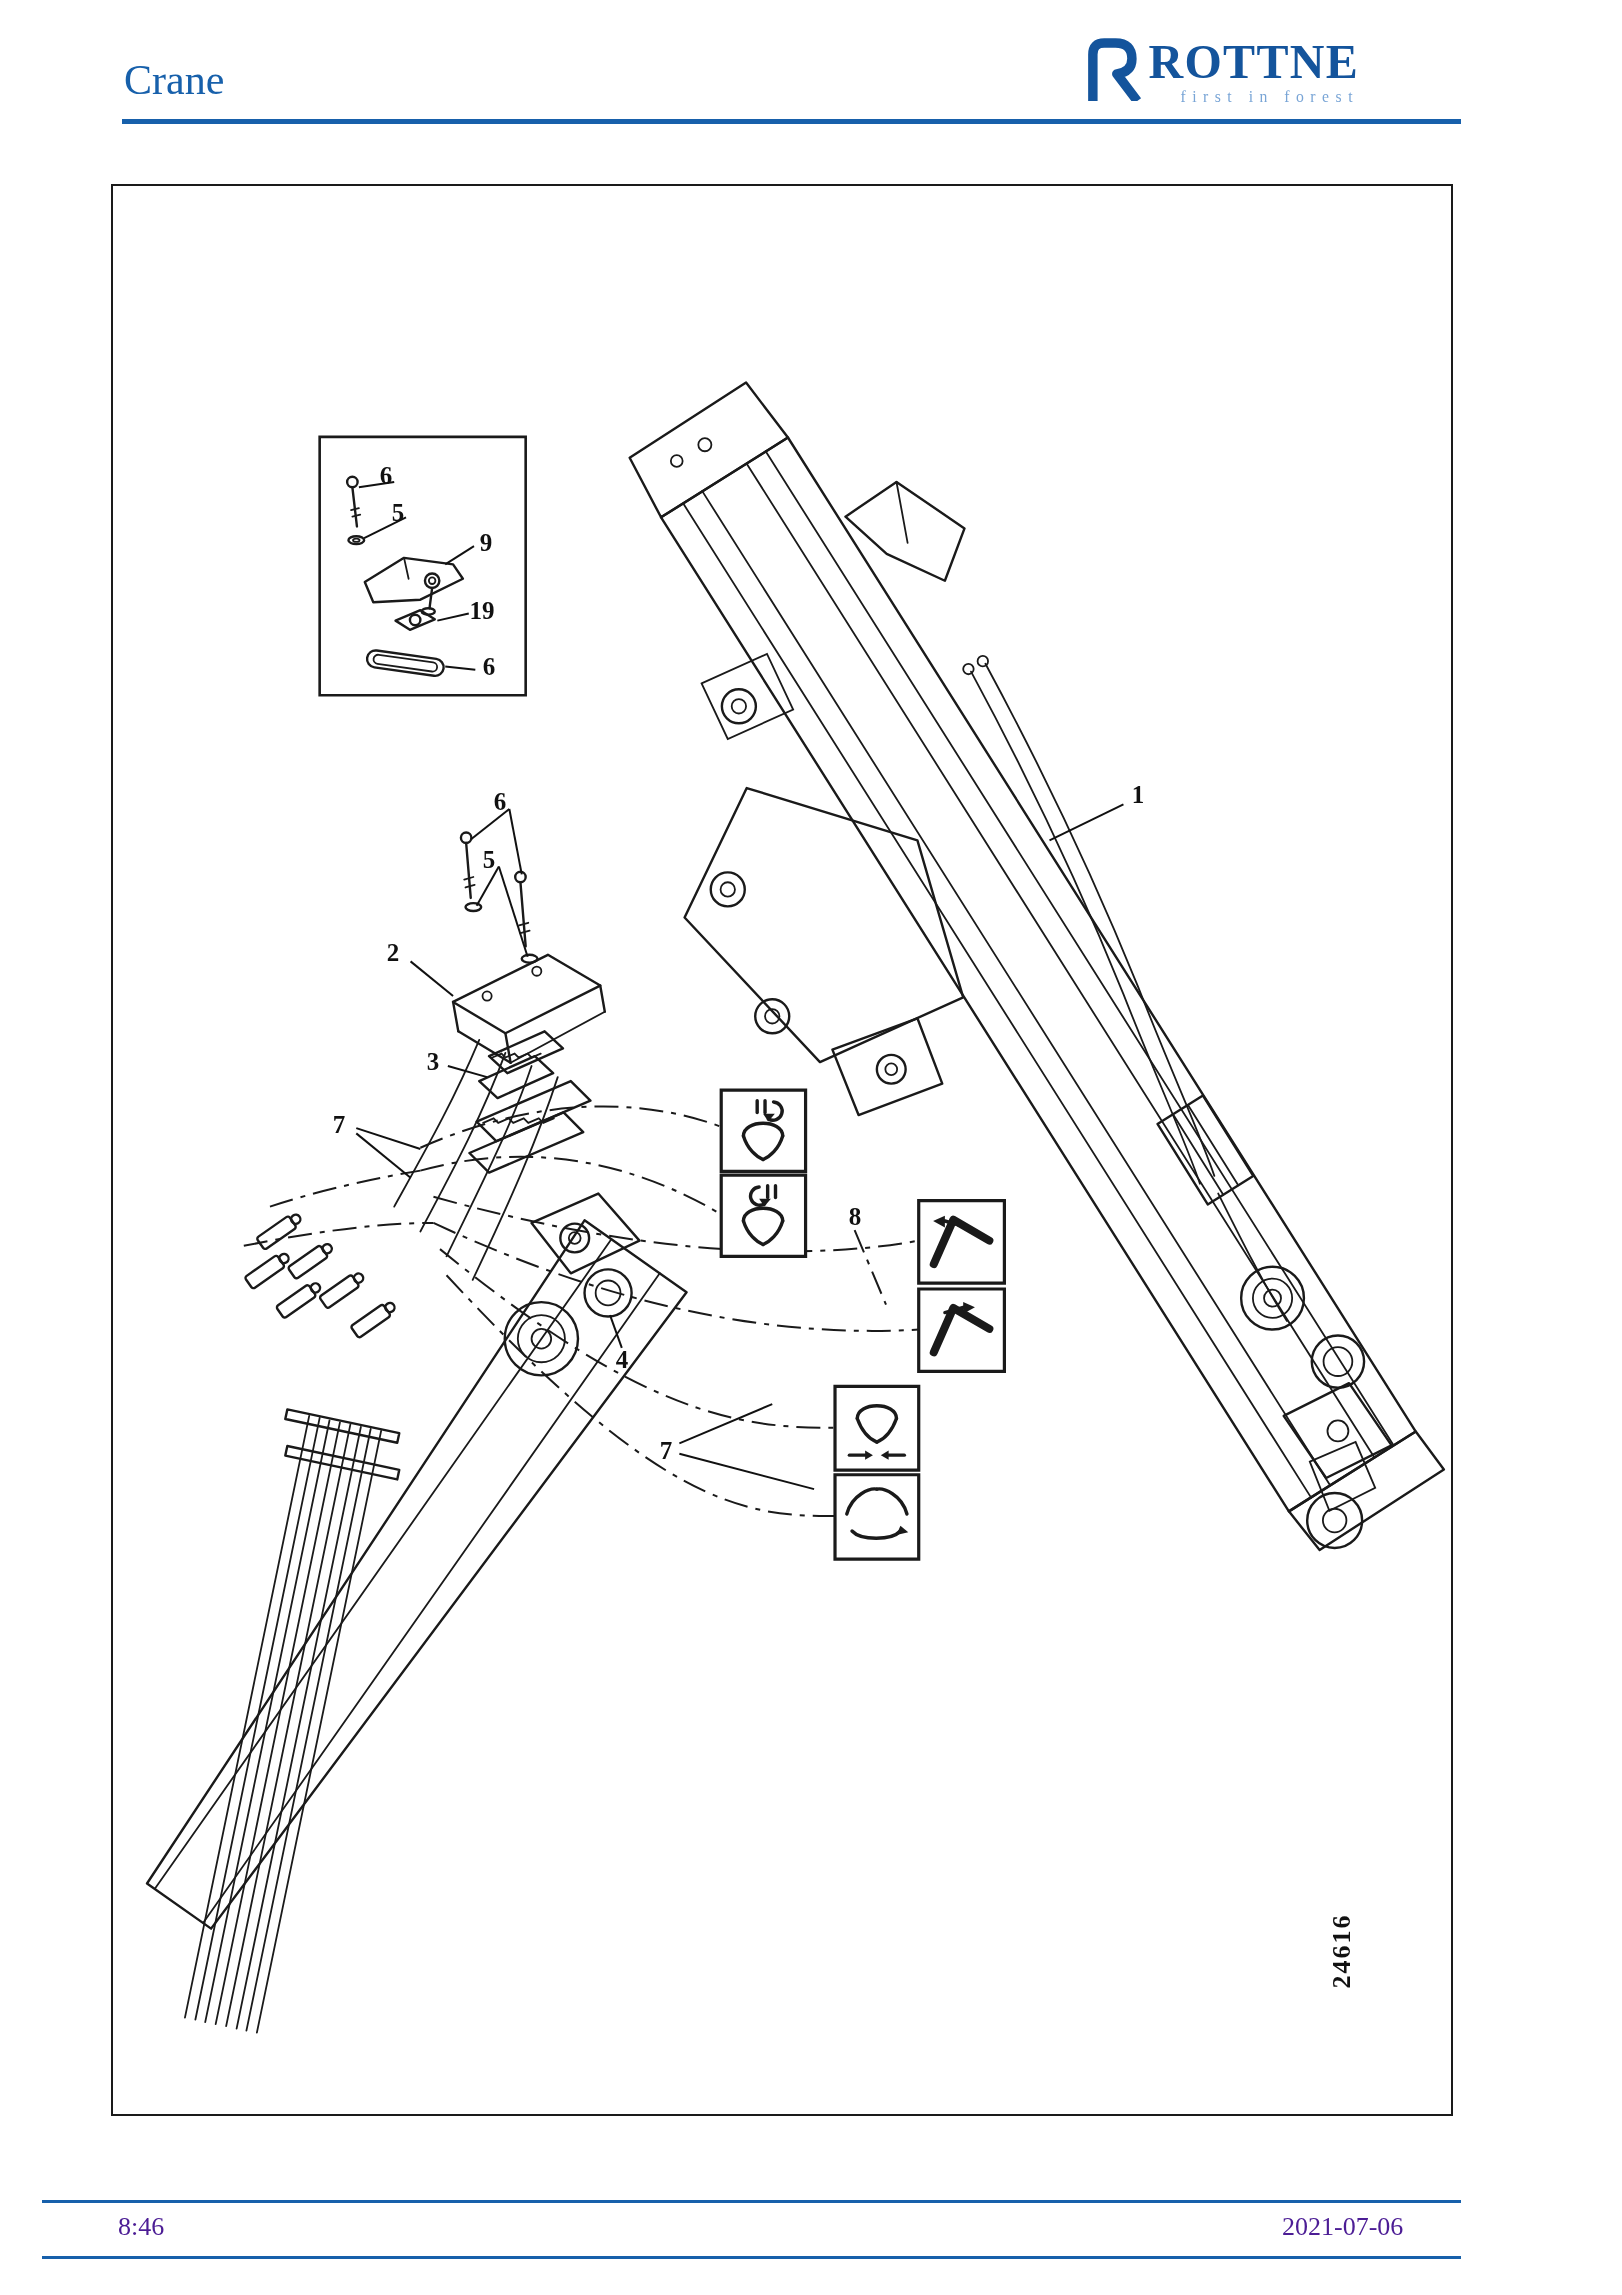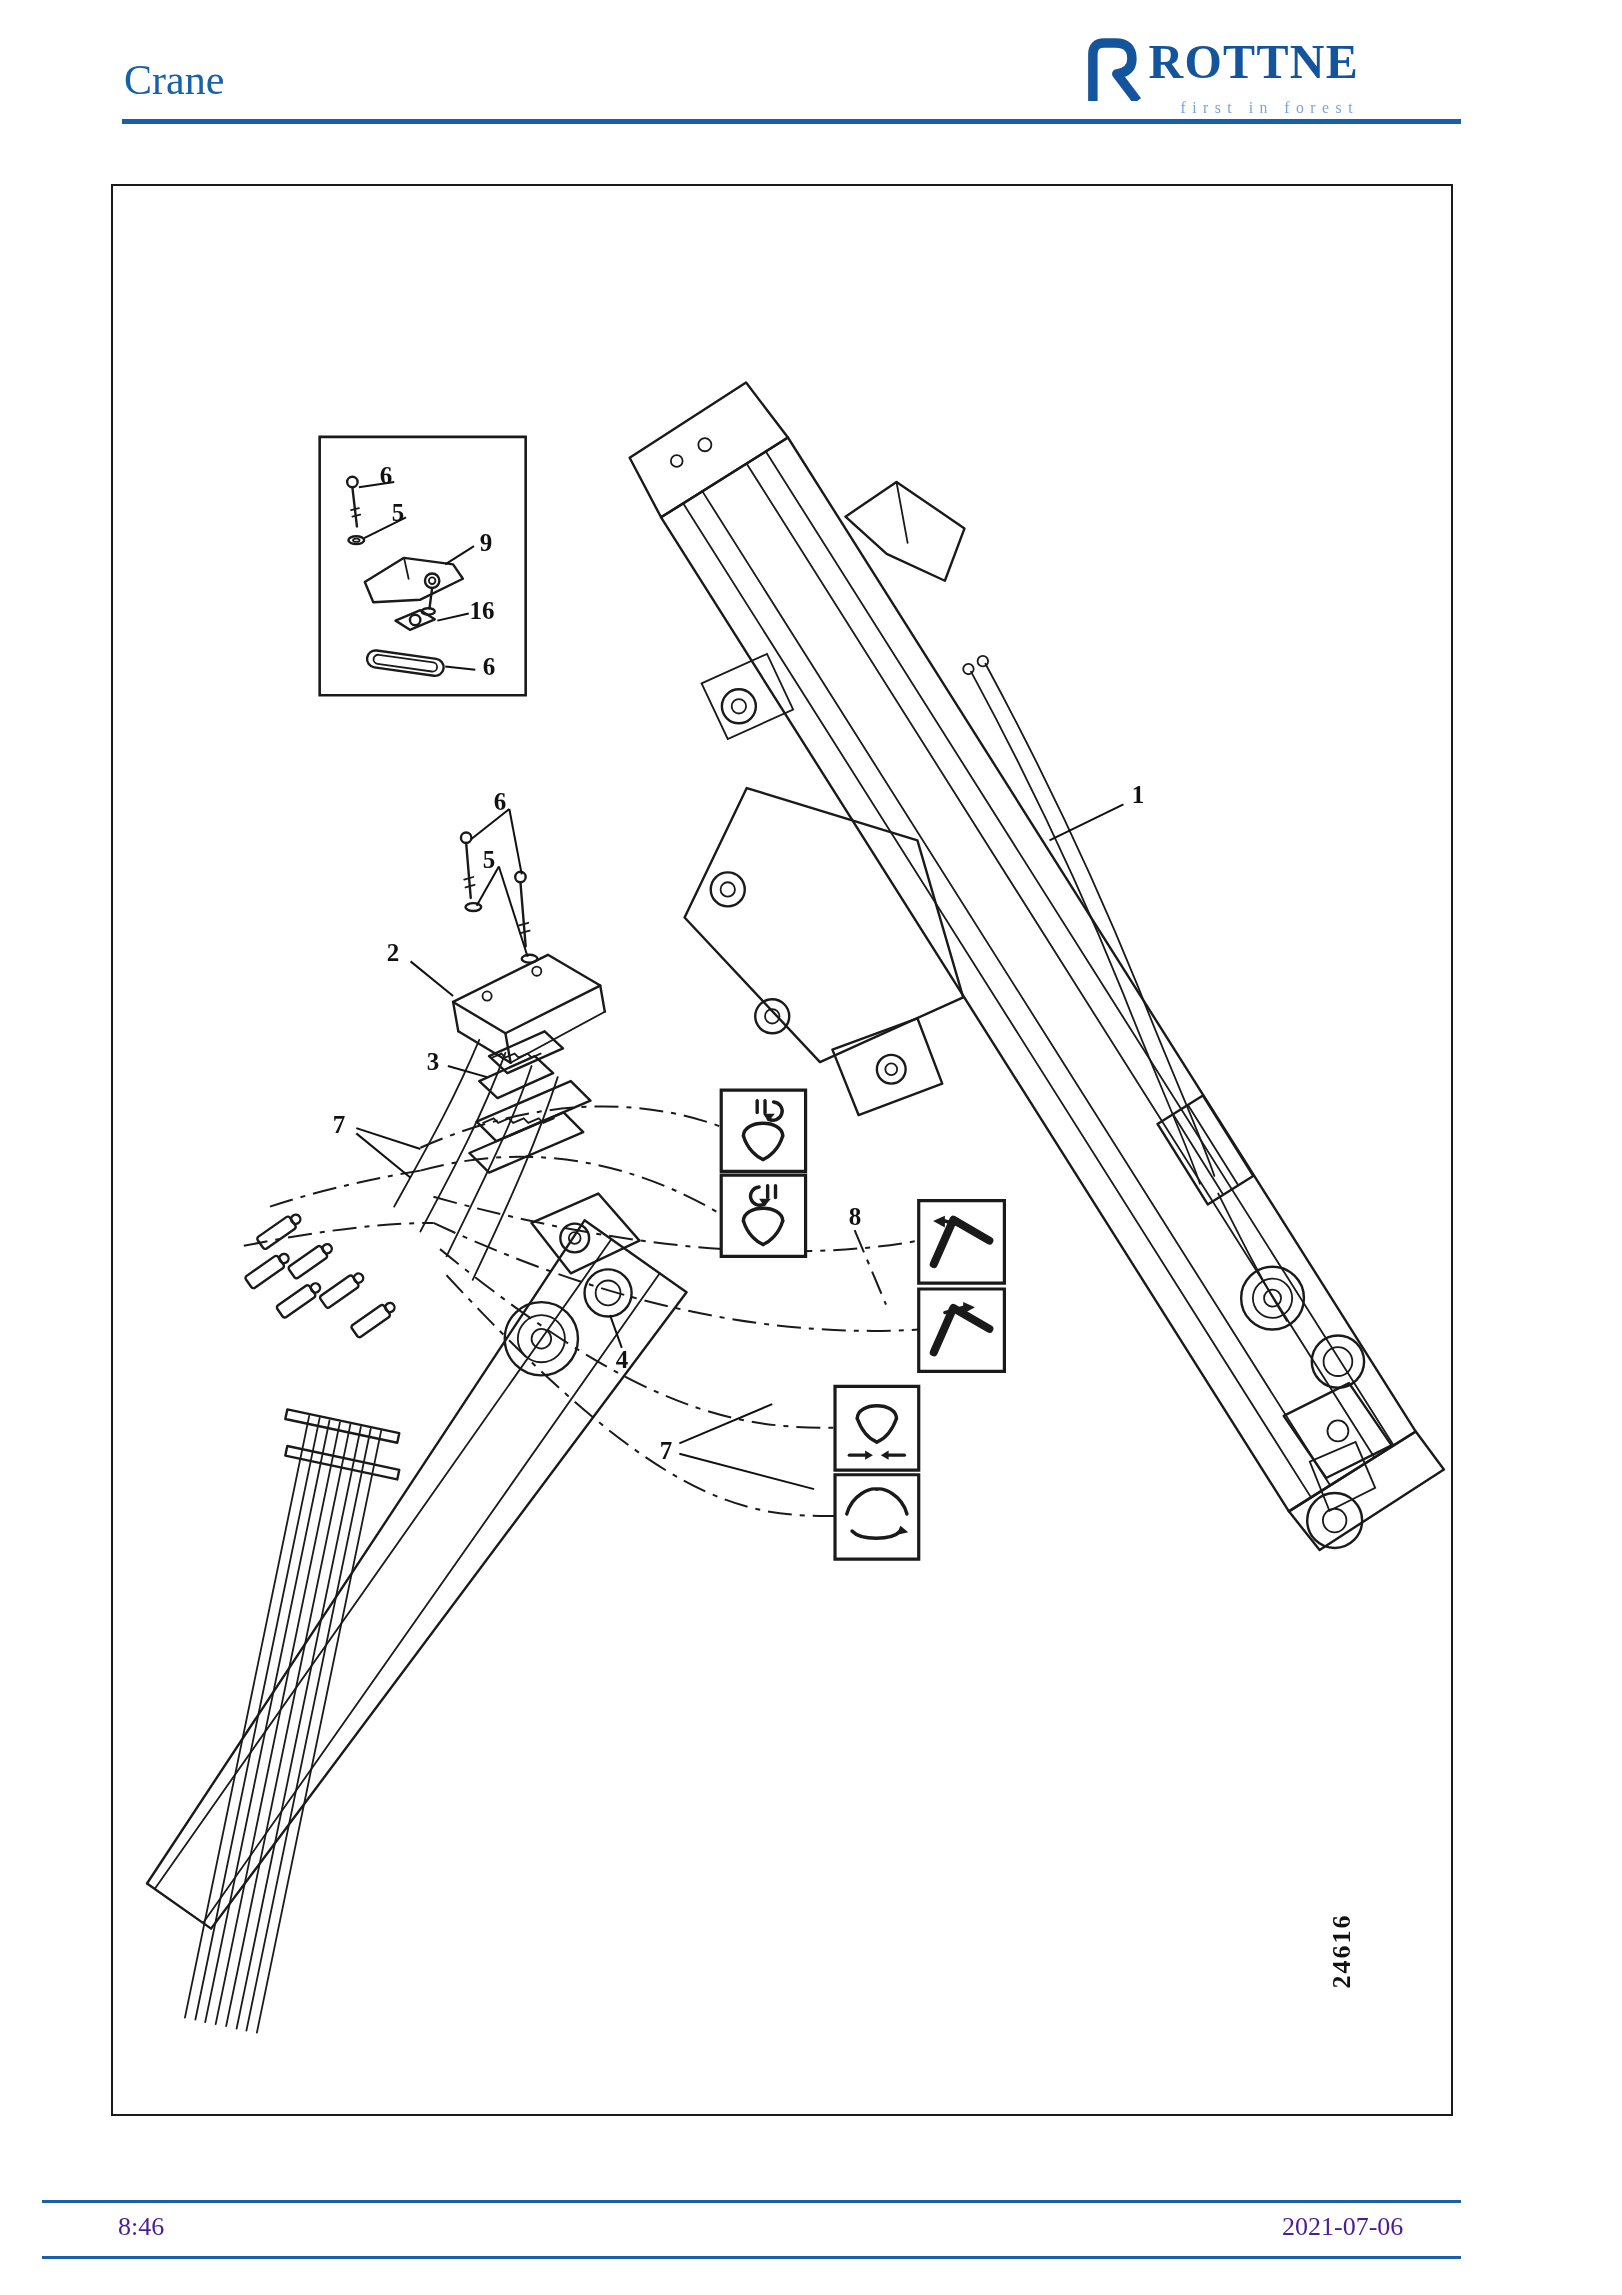--- a/index.html
+++ b/index.html
@@ -5,21 +5,21 @@
   html,body{margin:0;padding:0;background:#fff;}
   #page{position:relative;width:1426px;height:2295px;background:#ffffff;overflow:hidden;
         font-family:Liberation Serif, serif;color:#111;padding-left:35px;}
   
   .page-title{position:absolute;left:124px;top:56px;font-size:42px;color:#1760ab;}
   .header-rule{position:absolute;left:122px;top:119px;width:1400px;height:4.6px;background:#1760ab;}
   .logo{position:absolute;right:102px;top:38px;display:flex;align-items:flex-start;gap:6.5px;}
   .logo-mark{width:63px;height:63px;}
   .logo-textcol{display:flex;flex-direction:column;align-items:flex-end;justify-content:space-between;}
   .logo-word{font-size:48px;font-weight:bold;color:#14549c;letter-spacing:1.3px;line-height:1;}
-  .logo-tag{font-size:15.7px;color:#79a5d6;letter-spacing:6.5px;margin-top:13px;}
+  .logo-tag{font-size:15.7px;color:#79a5d6;letter-spacing:6.5px;margin-top:2px;}
   
   .figure-frame{position:absolute;left:111px;top:184px;width:1342px;height:1932px;
                 border:2px solid #1a1a1a;box-sizing:border-box;background:#fff;}
   .figure-frame svg{position:absolute;left:0;top:0;}
   .callout{position:absolute;transform:translate(-50%,-50%);font-size:25px;font-weight:bold;color:#111;white-space:nowrap;}
   .fig-number{position:absolute;transform:translate(-50%,-50%) rotate(-90deg);font-size:26px;font-weight:bold;letter-spacing:2px;color:#111;white-space:nowrap;}
   
   .footer-rule{position:absolute;left:42px;width:1539px;height:2.6px;background:#1760ab;}
   .footer-text{position:absolute;font-size:26px;color:#4c1d95;white-space:nowrap;}
   
@@ -297,21 +297,21 @@
         <line class="ld" x1="448" y1="506" x2="384" y2="538"></line>
         <line class="ld" x1="552" y1="550" x2="508" y2="578"></line>
         <line class="ld" x1="544" y1="653" x2="496" y2="664"></line>
         <line class="ld" x1="554" y1="739" x2="508" y2="734"></line>
       </g>
     </svg>
 
     <div class="callout" style="left:273px;top:290px">6</div>
     <div class="callout" style="left:285px;top:327px">5</div>
     <div class="callout" style="left:373px;top:357px">9</div>
-    <div class="callout" style="left:369px;top:425px">16</div>
+    <div class="callout" style="left:369px;top:425px">19</div>
     <div class="callout" style="left:376px;top:481px">6</div>
     <div class="callout" style="left:387px;top:616px">6</div>
     <div class="callout" style="left:376px;top:674px">5</div>
     <div class="callout" style="left:280px;top:767px">2</div>
     <div class="callout" style="left:320px;top:876px">3</div>
     <div class="callout" style="left:226px;top:939px">7</div>
     <div class="callout" style="left:509px;top:1174px">4</div>
     <div class="callout" style="left:553px;top:1265px">7</div>
     <div class="callout" style="left:742px;top:1031px">8</div>
     <div class="callout" style="left:1025px;top:609px">1</div>

